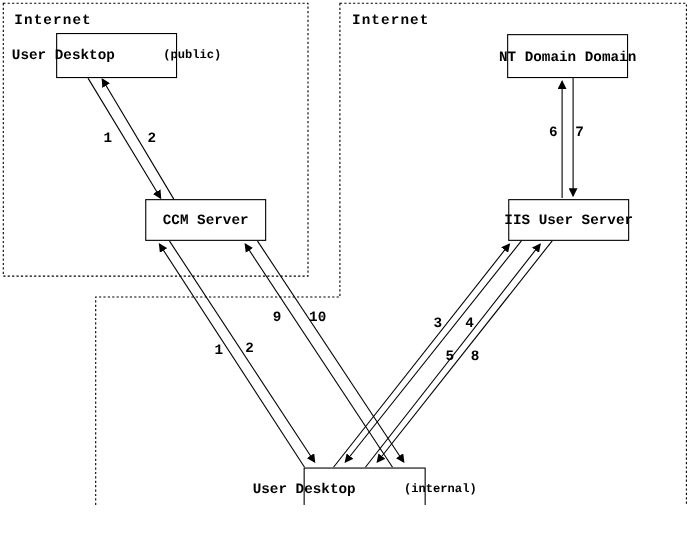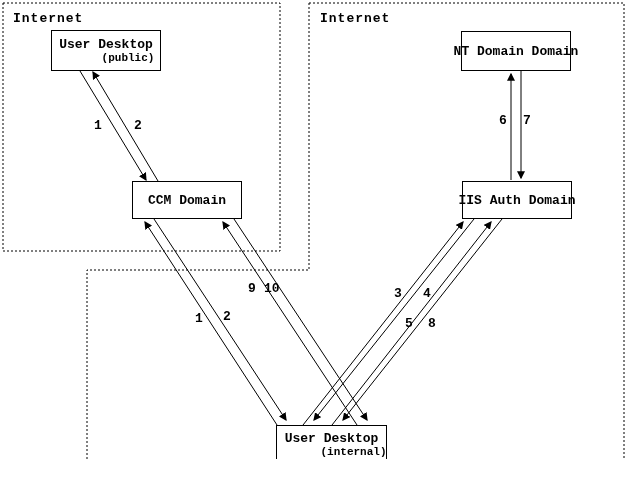--- a/index.html
+++ b/index.html
@@ -14,21 +14,21 @@
   svg.layer{position:absolute;left:0;top:0;z-index:0;}
   .region-label{
     position:absolute;z-index:2;
     font:bold 13px "Liberation Mono","DejaVu Sans Mono",monospace;
     letter-spacing:1px;
     white-space:nowrap;
   }
   .node{
     position:absolute;z-index:1;
     background:#ffffff;border:1px solid #000;
-    display:flex;flex-direction:column;align-items:center;justify-content:center;
+    display:flex;flex-direction:row;align-items:center;justify-content:center;
     box-sizing:border-box;
   }
   .node-title{
     font:bold 13px "Liberation Mono","DejaVu Sans Mono",monospace;
     white-space:nowrap;line-height:15px;
   }
   .node-sub{
     font:bold 11px "Liberation Mono","DejaVu Sans Mono",monospace;
     white-space:nowrap;line-height:12px;margin-left:44px;
   }
@@ -75,38 +75,38 @@
   <div class="node" style="left:51px;top:30px;width:110px;height:41px">
     <div class="node-title">User Desktop</div>
     <div class="node-sub">(public)</div>
   </div>
 
   <div class="node" style="left:461px;top:31px;width:110px;height:40px">
     <div class="node-title">NT Domain Domain</div>
   </div>
 
   <div class="node" style="left:132px;top:181px;width:110px;height:38px">
-    <div class="node-title">CCM Domain</div>
+    <div class="node-title">CCM Server</div>
   </div>
 
   <div class="node" style="left:462px;top:181px;width:110px;height:38px">
-    <div class="node-title">IIS Auth Domain</div>
+    <div class="node-title">IIS User Server</div>
   </div>
 
   <div class="node" style="left:276px;top:425px;width:111px;height:39px">
     <div class="node-title">User Desktop</div>
     <div class="node-sub">(internal)</div>
   </div>
 
   <span class="num" style="left:94px;top:118px">1</span>
   <span class="num" style="left:134px;top:118px">2</span>
   <span class="num" style="left:499px;top:113px">6</span>
   <span class="num" style="left:523px;top:113px">7</span>
   <span class="num" style="left:248px;top:281px">9</span>
-  <span class="num" style="left:264px;top:281px">10</span>
+  <span class="num" style="left:281px;top:281px">10</span>
   <span class="num" style="left:195px;top:311px">1</span>
   <span class="num" style="left:223px;top:309px">2</span>
   <span class="num" style="left:394px;top:286px">3</span>
   <span class="num" style="left:423px;top:286px">4</span>
   <span class="num" style="left:405px;top:316px">5</span>
   <span class="num" style="left:428px;top:316px">8</span>
 
 </div>
 
 </body></html>

